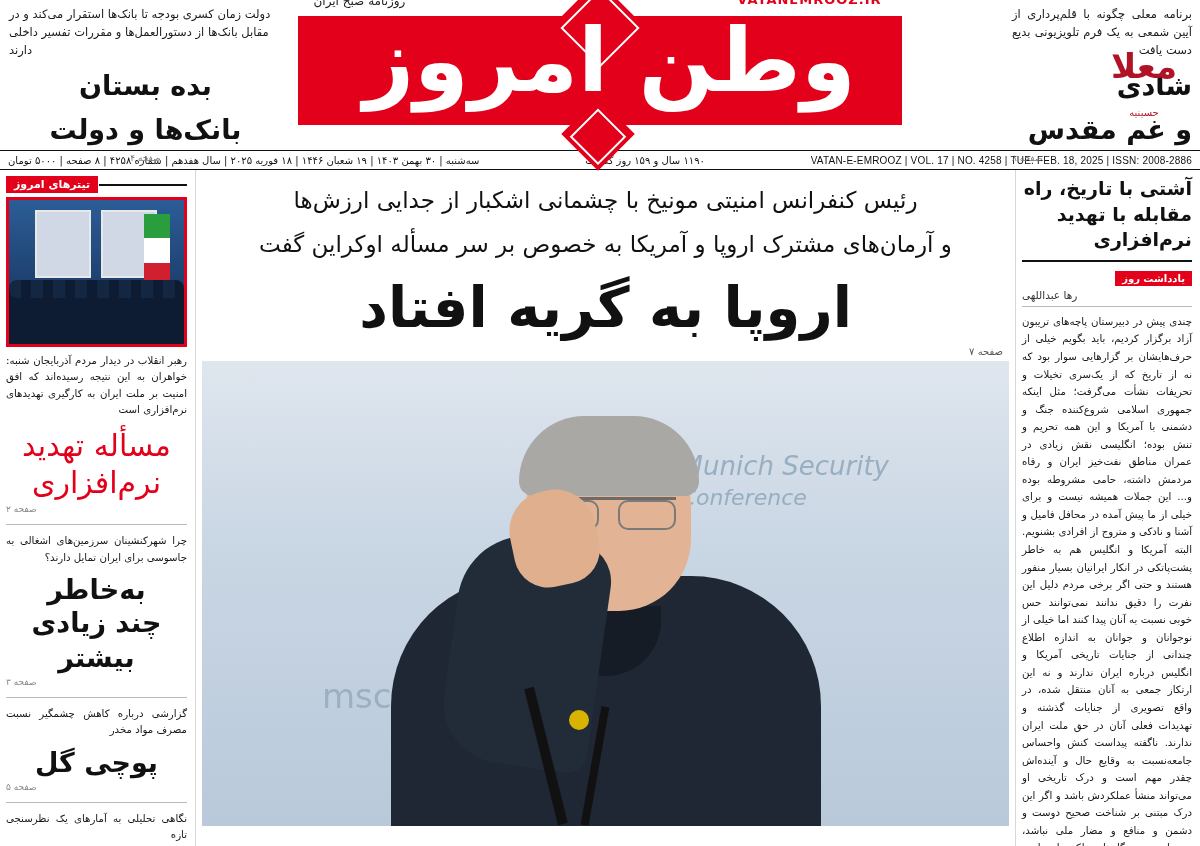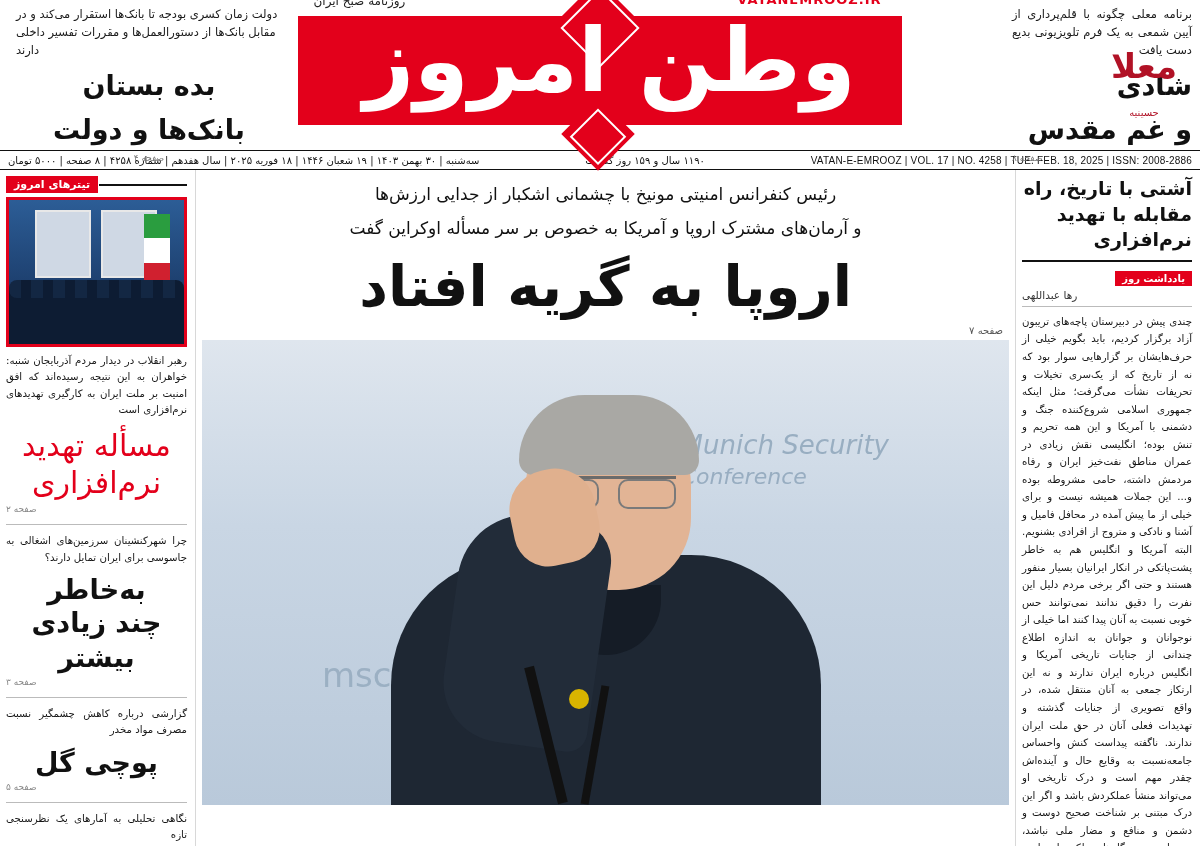--- a/index.html
+++ b/index.html
@@ -6,21 +6,21 @@
   body{
     width:1200px;height:846px;overflow:hidden;
     background:#ffffff;
     font-family:"DejaVu Sans","Liberation Sans",sans-serif;
     color:#111;
   }
   .page{position:relative;width:1200px;height:846px;}
 
   
   .masthead{position:relative;height:150px;border-bottom:0;}
-  .mh-left{position:absolute;left:0;top:0;width:290px;height:140px;padding:6px 8px 0 16px;box-sizing:border-box;}
+  .mh-left{position:absolute;left:0;top:0;width:290px;height:140px;padding:6px 8px 0 9px;box-sizing:border-box;}
   .mh-right{position:absolute;right:0;top:0;width:300px;height:140px;padding:6px 8px 0 8px;box-sizing:border-box;text-align:right;}
   .mh-center{position:absolute;left:295px;right:300px;top:0;height:140px;}
 
   .blurb{font-size:11.5px;line-height:1.55;color:#1a1a1a;text-align:justify;direction:rtl;}
   .mh-left .blurb{text-align:left;}
   .lead-title{font-size:27px;font-weight:bold;line-height:1.25;color:#111;margin-top:10px;text-align:center;}
   .lead-title.rt{text-align:right;}
   .pagemark{font-size:9px;color:#777;margin-top:6px;text-align:center;}
   .pagemark.rt{text-align:left;}
 
@@ -55,21 +55,21 @@
 
   
   .op-title{font-size:19px;font-weight:bold;line-height:1.35;text-align:right;color:#111;}
   .op-rule{height:2px;background:#111;margin:7px 0 5px;}
   .op-kicker{display:inline-block;background:#e3001b;color:#fff;font-size:10px;padding:2px 7px;font-weight:bold;}
   .op-author{font-size:10.5px;color:#333;text-align:left;margin-top:3px;}
   .op-sep{height:1px;background:#bbb;margin:5px 0 6px;}
   .op-body{font-size:10.2px;line-height:1.72;text-align:justify;direction:rtl;color:#161616;}
 
   
-  .lede{font-size:17px;line-height:1.75;text-align:center;color:#111;margin:4px 6px 10px;font-weight:500;}
+  .lede{font-size:23px;line-height:1.75;text-align:center;color:#111;margin:4px 6px 10px;font-weight:500;}
   .headline{font-size:56px;font-weight:bold;text-align:center;letter-spacing:-1px;color:#111;margin:2px 0 6px;}
   .pgref{font-size:10px;color:#555;text-align:right;padding-right:6px;margin-bottom:4px;}
   .photo{position:relative;height:465px;background:linear-gradient(180deg,#dfe6ee 0%,#c9d6e4 40%,#b9c9da 100%);overflow:hidden;}
   .photo .msc-text{position:absolute;right:120px;top:90px;color:#8fa6bb;font-size:26px;font-style:italic;opacity:.85;direction:ltr;}
   .photo .msc-text small{display:block;font-size:22px;margin-top:4px;}
   .photo .msc-logo{position:absolute;left:120px;bottom:110px;color:#93a9bd;font-size:34px;direction:ltr;opacity:.8;}
   .photo .ring{position:absolute;right:250px;top:240px;width:170px;height:170px;border:10px solid rgba(150,175,200,.45);border-radius:50%;}
   .photo .ring2{position:absolute;right:290px;top:280px;width:90px;height:90px;border:8px solid rgba(150,175,200,.4);border-radius:50%;}
   .figure{position:absolute;left:50%;bottom:0;transform:translateX(-50%);width:430px;height:360px;}
   .torso{position:absolute;left:0;bottom:0;width:430px;height:250px;background:#1e2733;border-radius:130px 130px 0 0;}

